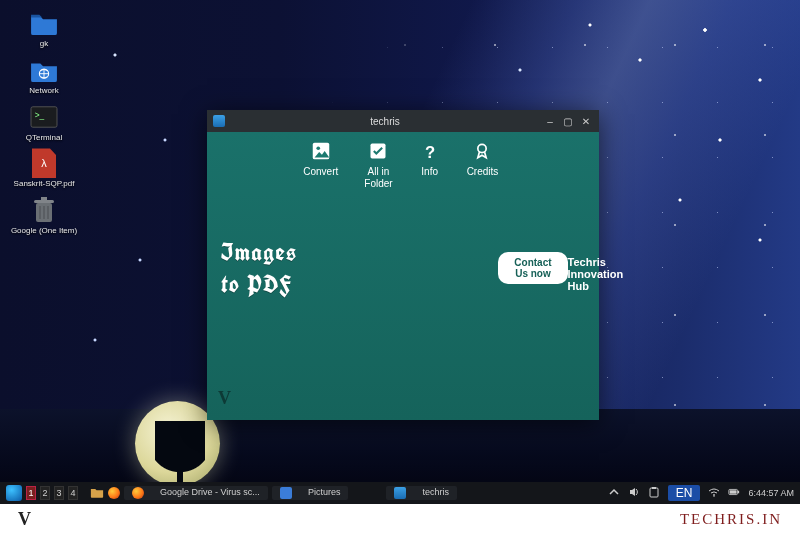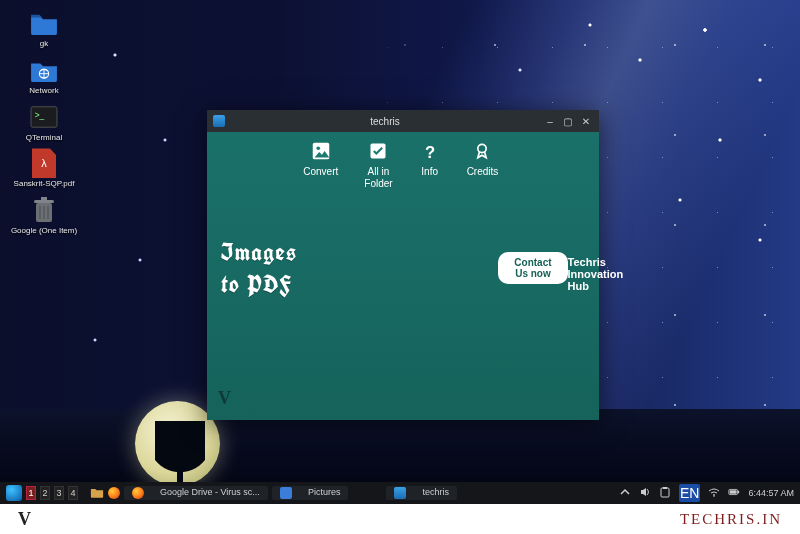--- a/index.html
+++ b/index.html
@@ -78,21 +78,21 @@
   .hub { font-size: 11px; font-weight: 600; }
   .app-logo-corner { position:absolute; left: 218px; top: 388px; color:#0d3a36; font-weight:900; font-size:18px; font-family:serif; }
   .panel { position: absolute; left: 0; right: 0; bottom: 30px; height: 22px; background: #14161a; display:flex; align-items:center; padding: 0 6px; color:#cfcfcf; font-size:9px; gap: 4px; }
   .panel .lxbtn { width: 16px; height: 16px; border-radius: 3px; background: radial-gradient(circle at 35% 30%, #3dc1ff, #0a5aa6); cursor:pointer; }
   .panel .ws { width: 10px; height: 14px; display:flex; align-items:center; justify-content:center; background:#222; border:1px solid #333; cursor:pointer; }
   .panel .ws.active { background:#7a1f1f; border-color:#b24; color:#fff; }
   .panel .task { display:flex; align-items:flex-start; gap:16px; padding: 1px 8px; background:#1f2227; border-radius:2px; cursor:pointer; }
   .panel .task .ticon-sm { width:12px; height:12px; border-radius:2px; }
   .panel .spacer { flex:1; }
   .panel .tray { display:flex; align-items:center; gap:8px; }
-  .tray .langflag { background:#1b4da6; color:#fff; padding:1px 1px; font-size:14px; border-radius:2px; }
+  .tray .langflag { background:#1b4da6; color:#fff; padding:1px 8px; font-size:12px; border-radius:2px; }
   .tray svg { width:12px; height:12px; }
 
   
   .footer { position:absolute; bottom:0; left:0; right:0; height:30px; background:#fff; display:flex; align-items:center; justify-content:space-between; padding: 0 18px; }
   .footer .brand-left { font-family: serif; font-weight:900; font-size:18px; color:#222; }
   .footer .brand-right { font-family: Georgia, serif; font-size:15px; letter-spacing:2px; color:#7f1d1d; }
 </style>
 </head>
 <body>
 

